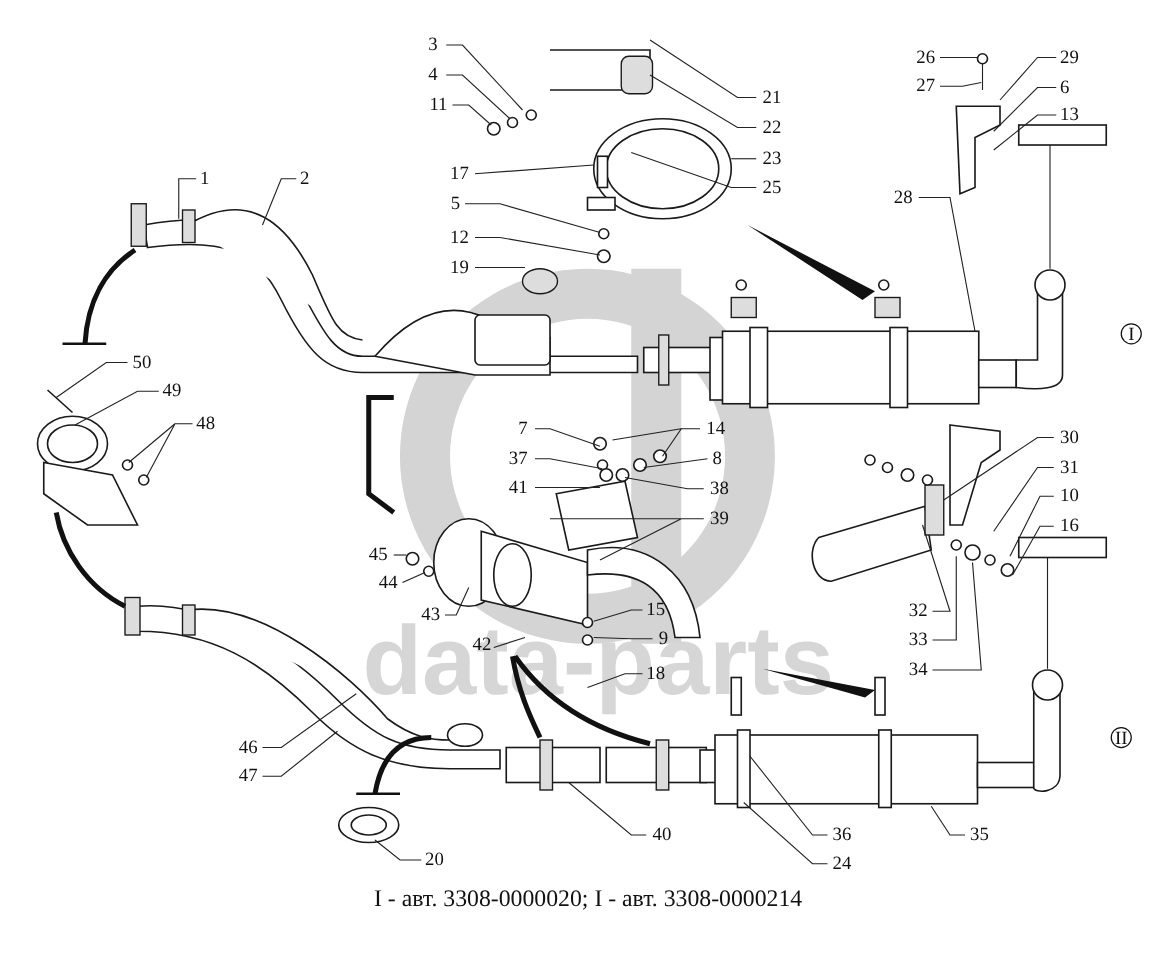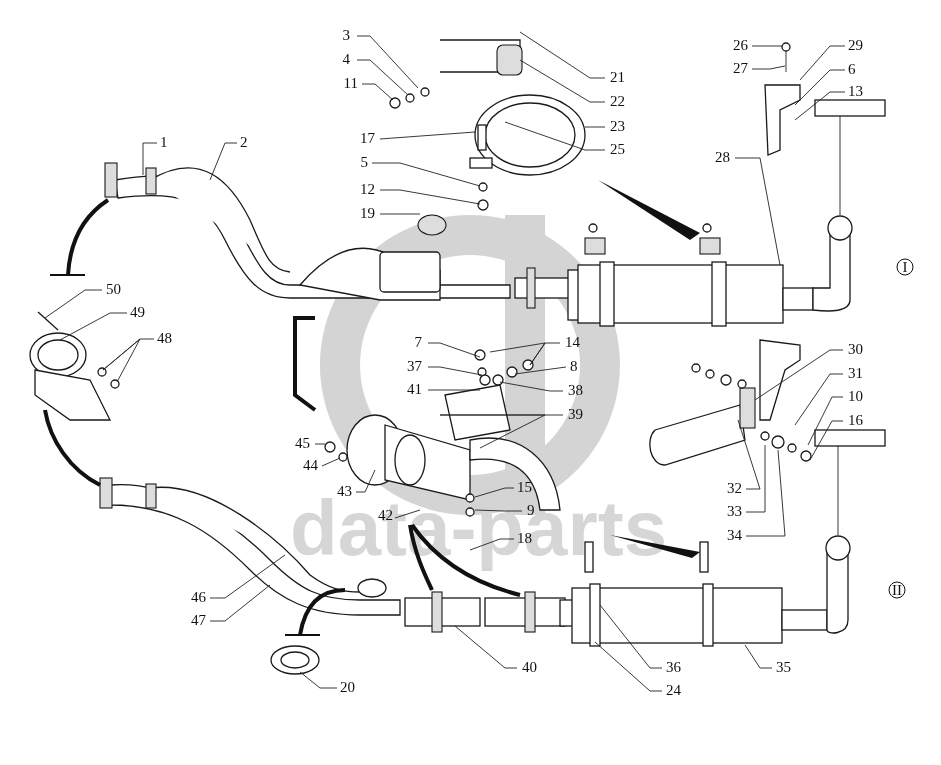--- a/index.html
+++ b/index.html
@@ -366,13 +366,14 @@
         <text class="lbl" x="130" y="317" text-anchor="start">49</text>
       </g>
       <g>
         <polyline class="lead" points="102,290 85,290 45,318"></polyline>
         <text class="lbl" x="106" y="294" text-anchor="start">50</text>
       </g>
     </g>
 </svg>
 
 <div id="caption">
+  <div>I - авт. 3308-0000020; I - авт. 3308-0000214</div>
 </div>
 
 </body></html>

